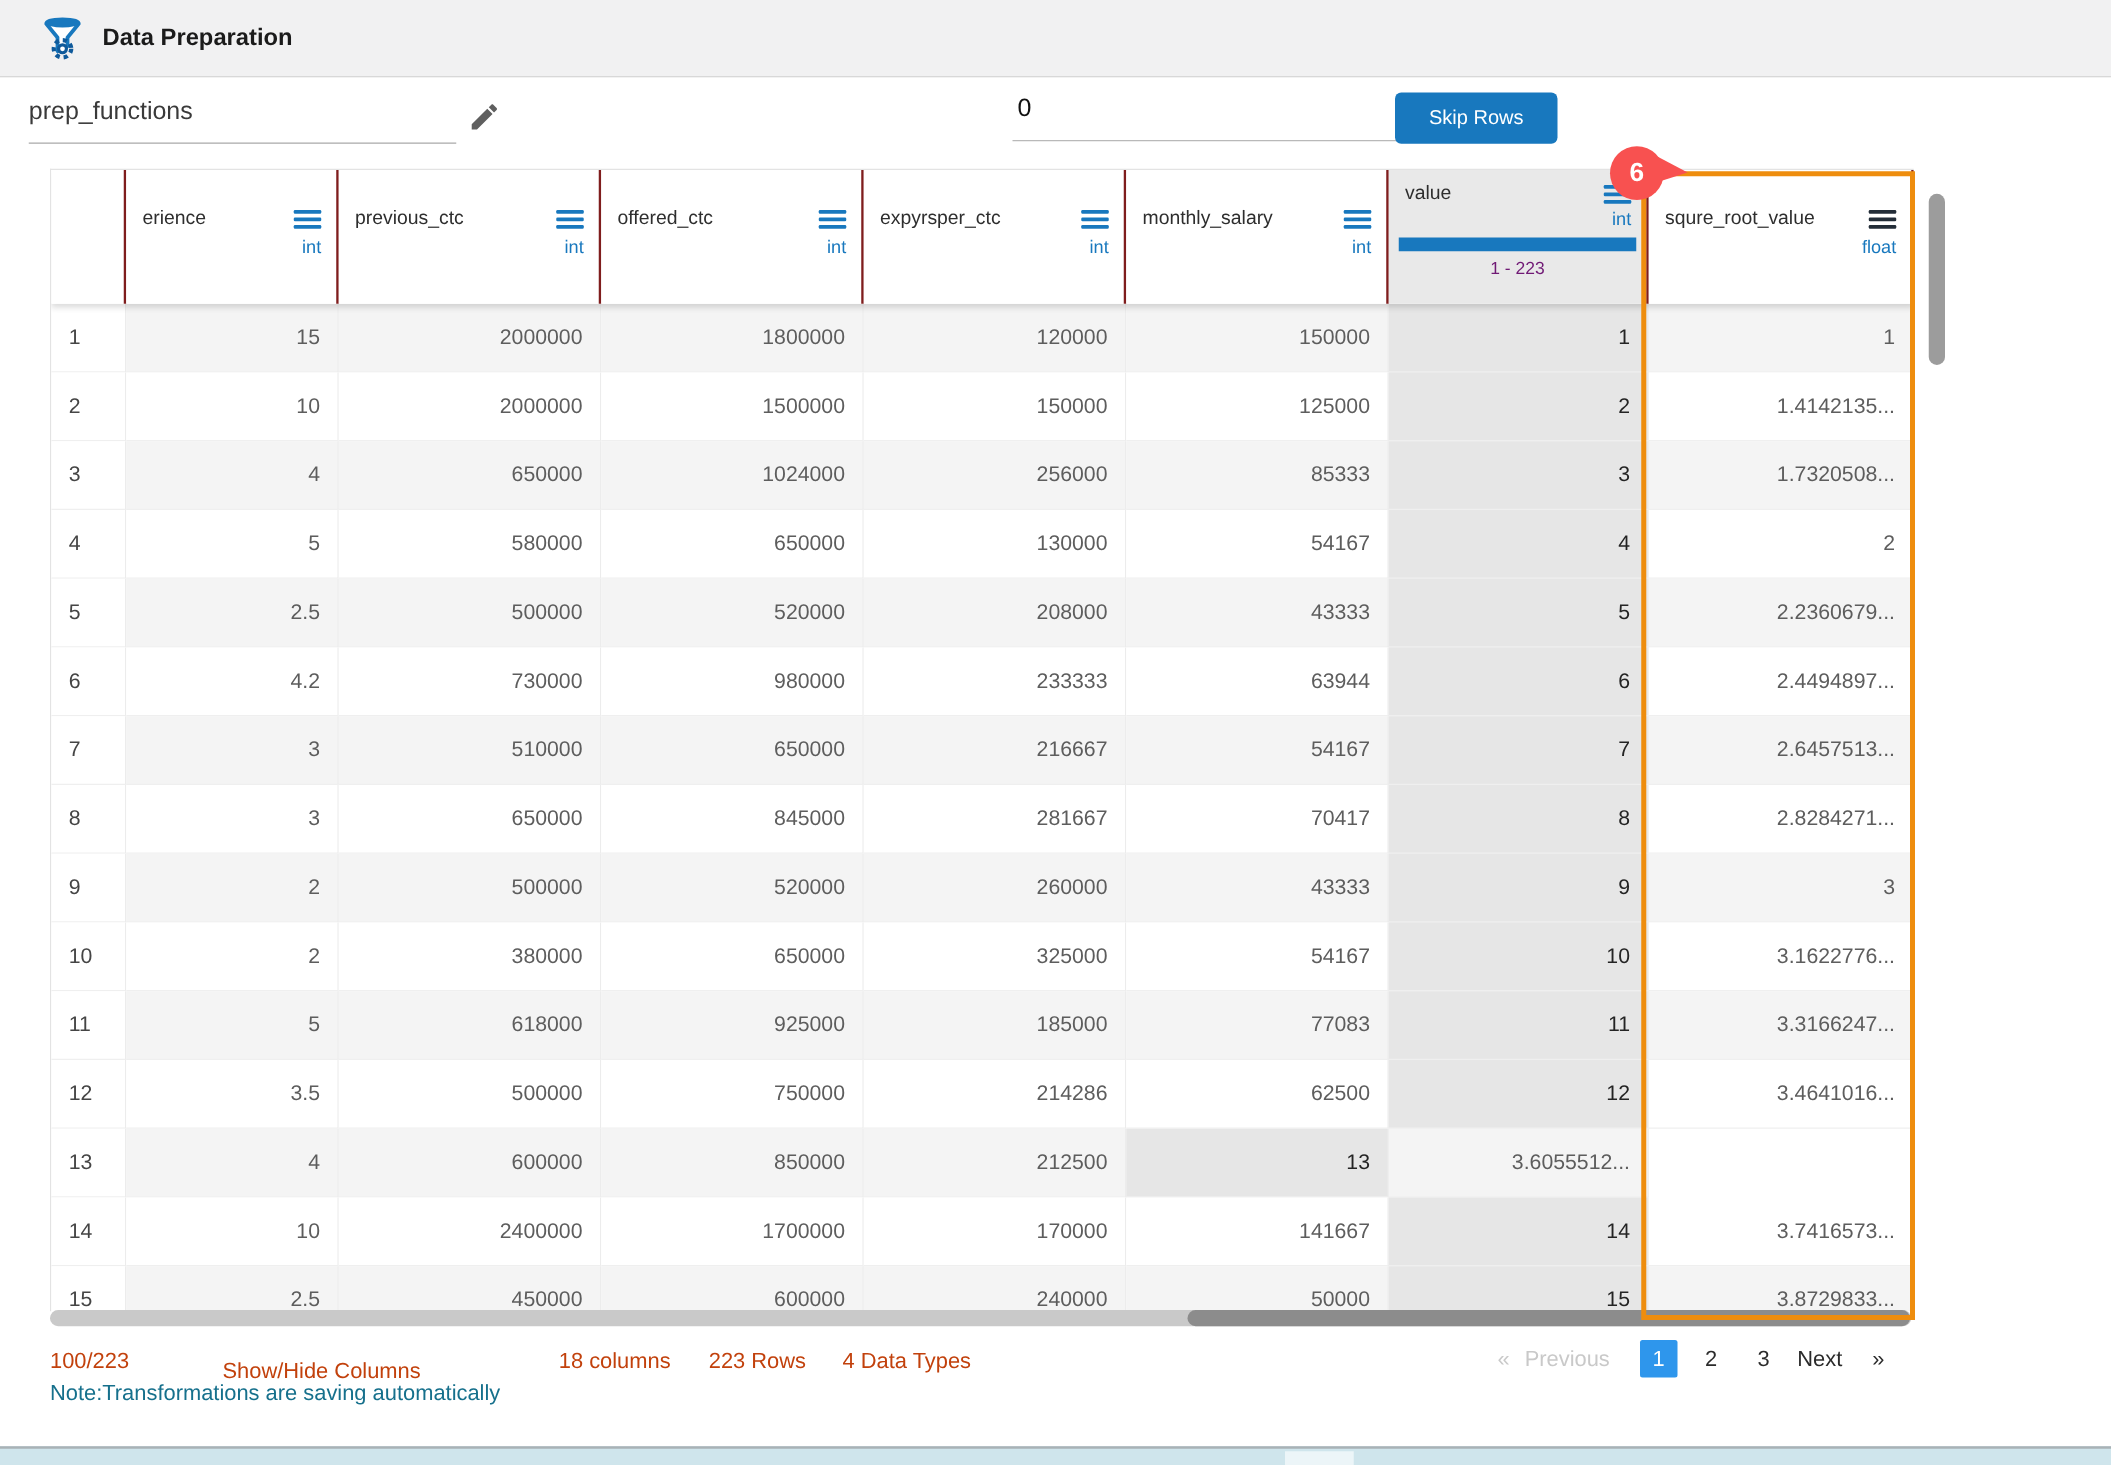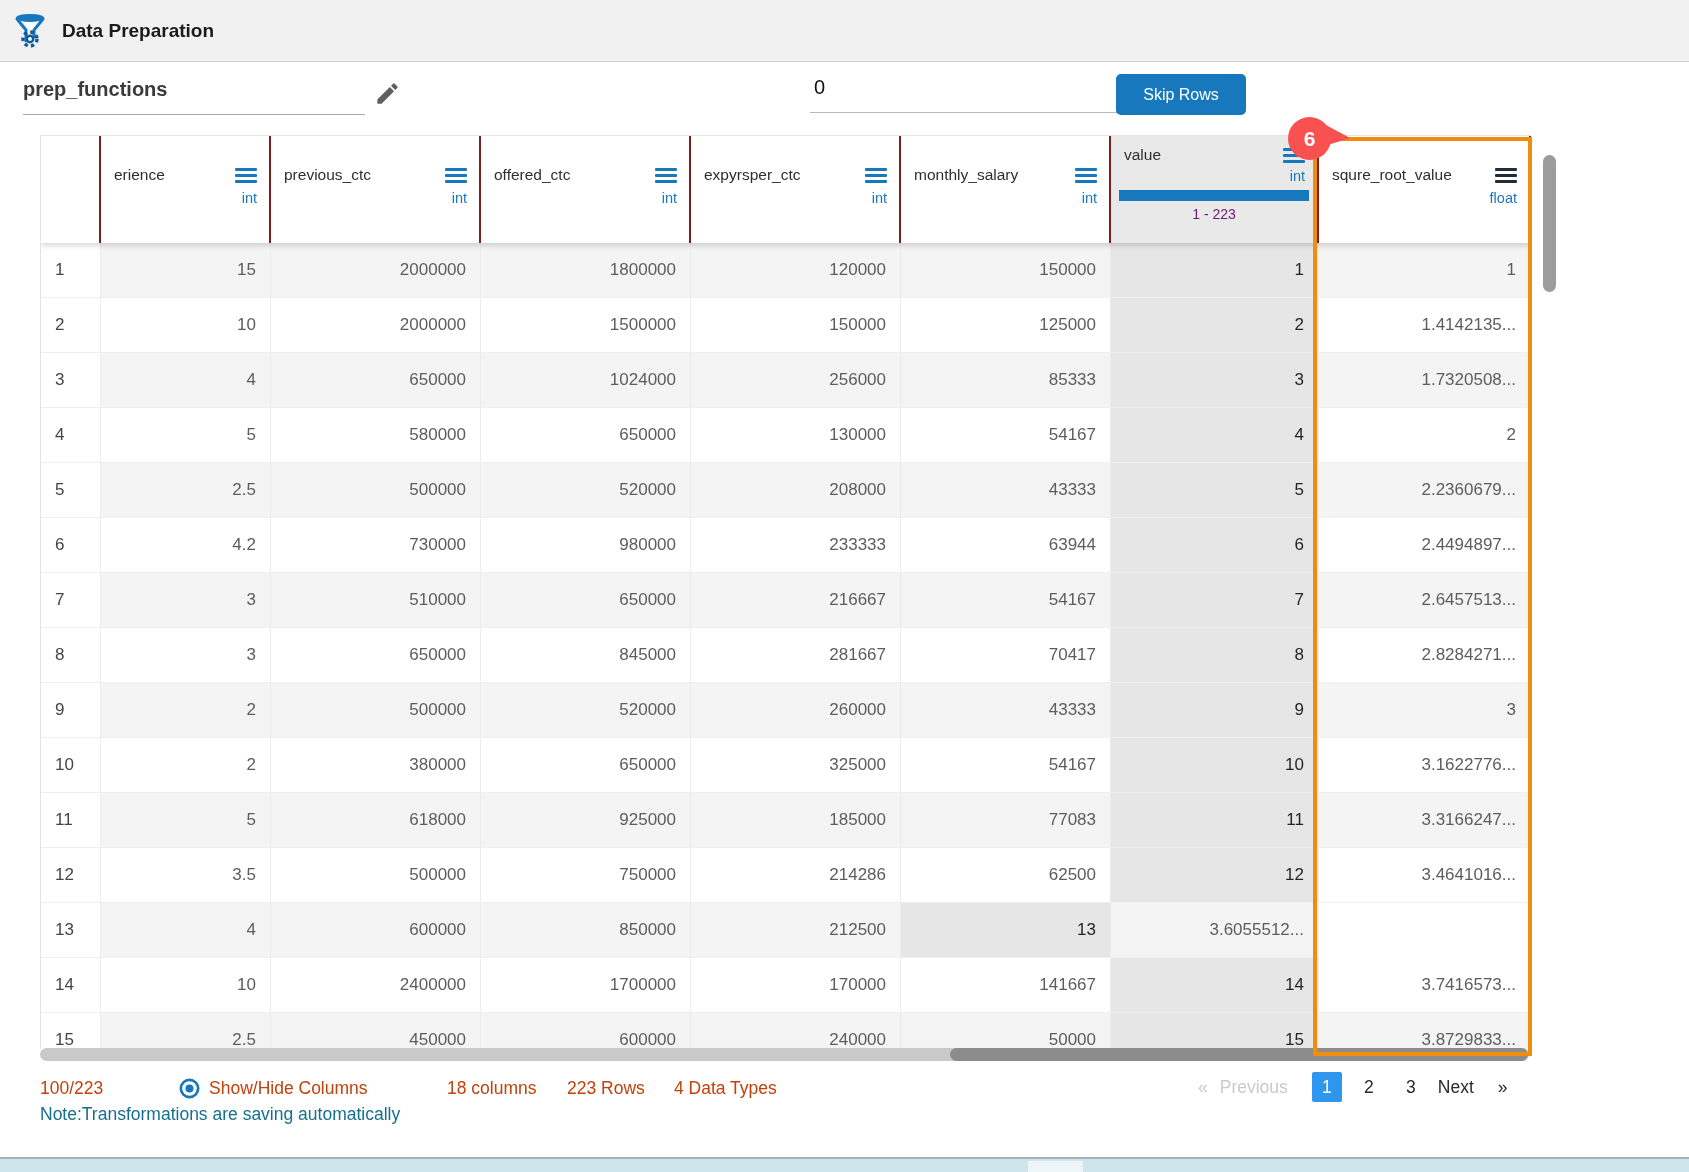--- a/index.html
+++ b/index.html
@@ -2,28 +2,28 @@
 <html><head>
 <meta charset="utf-8">
 <style>
   html,body{margin:0;padding:0;background:#fff;}
   .page{position:relative;width:1689px;height:1172px;overflow:hidden;background:#fff;
         font-family:"Liberation Sans",sans-serif;}
 
   
   .appbar{position:absolute;left:0;top:0;width:100%;height:62px;background:#f1f1f2;
           border-bottom:1px solid #cfcfcf;display:flex;align-items:center;
-          padding-left:14px;box-sizing:border-box;}
+          padding-left:34px;box-sizing:border-box;}
   .appbar .logo{width:36px;height:36px;flex:0 0 auto;}
   .app-title{margin-left:12px;font-size:19px;font-weight:bold;color:#1b1b1b;}
 
   
   .toolbar{position:absolute;left:0;top:62px;width:100%;height:73px;background:#fff;}
   .name-field{position:absolute;left:23px;top:16px;width:342px;border-bottom:1px solid #a9a9a9;
-              font-size:20px;color:#3a3a3a;padding-bottom:13px;cursor:text;font-weight:bold;}
+              font-size:20px;color:#3a3a3a;padding-bottom:13px;cursor:text;}
   .edit-btn{position:absolute;left:372px;top:18px;width:30px;height:30px;border:none;background:transparent;cursor:pointer;padding:0;}
   .skip-input{position:absolute;left:810px;top:14px;width:327px;border-bottom:1px solid #b9b9b9;
               font-size:20px;color:#111;padding:0 0 13px 4px;cursor:text;}
   .skip-btn{position:absolute;left:1116px;top:12px;width:130px;height:41px;background:#1878be;
             color:#fff;border:none;border-radius:5px;font-size:16px;cursor:pointer;
             font-family:"Liberation Sans",sans-serif;}
 
   
   .table-wrap{position:absolute;left:40px;top:135px;width:1490px;height:913px;overflow:hidden;
               border-top:1px solid #e3e3e3;border-left:1px solid #e3e3e3;
@@ -65,21 +65,21 @@
   
   .v-thumb{position:absolute;left:1543px;top:155px;width:13px;height:137px;background:#9c9c9c;
            border-radius:7px;cursor:pointer;z-index:4;}
   .h-track{position:absolute;left:40px;top:1048px;width:1489px;height:13px;background:#c9c9c9;
            border-radius:7px;cursor:pointer;z-index:4;}
   .h-thumb{position:absolute;left:910px;top:0;width:578px;height:13px;background:#8c8c8c;border-radius:7px;}
 
   
   .f-item{position:absolute;top:1074px;height:28px;line-height:28px;font-size:17.5px;color:#c2410c;white-space:nowrap;}
   #progress{left:40px;}
-  #showhide{left:178px;display:flex;align-items:center;gap:8px;cursor:pointer;}
+  #showhide{left:178px;display:flex;align-items:center;gap:8px;cursor:pointer;flex-direction:column;}
   #stat0{left:447px;}#stat1{left:567px;}#stat2{left:674px;}
   .note{position:absolute;left:40px;top:1104px;font-size:17.5px;color:#16708c;}
 
   .pagination{position:absolute;left:1198px;top:1072px;display:flex;align-items:center;
               font-size:17.5px;color:#2b2b2b;}
   .pg{margin-right:24px;cursor:pointer;}
   .pg.muted{color:#c9c9c9;cursor:default;}
   .pg.sym-prev{color:#c9c9c9;margin-right:12px;}
   .pg.page{width:30px;height:30px;display:flex;align-items:center;justify-content:center;margin-right:12px;}
   .pg.page.active{background:#2e96ec;color:#fff;border-radius:2px;}

